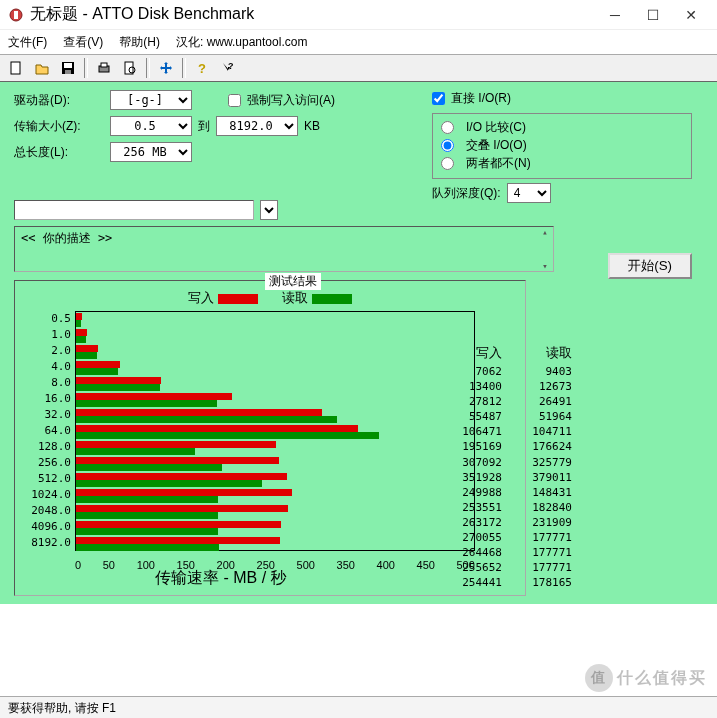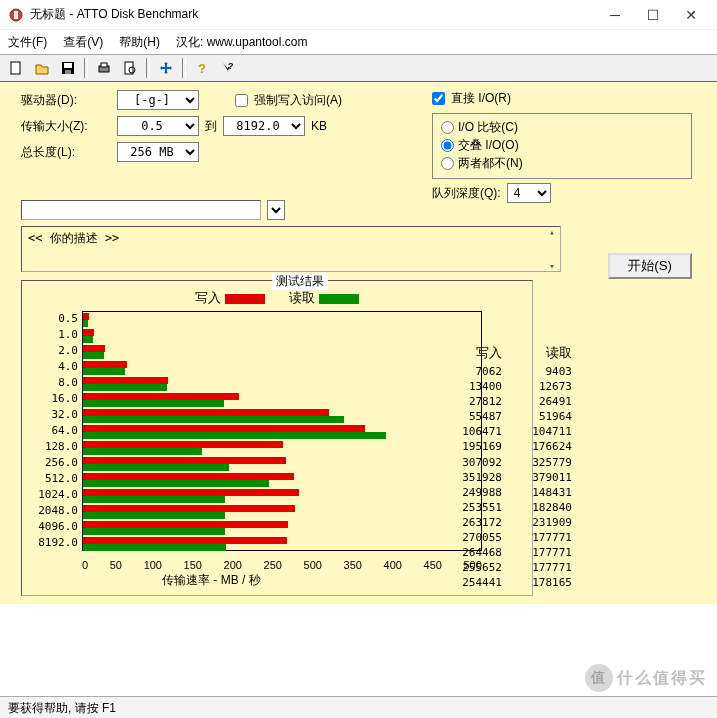--- a/index.html
+++ b/index.html
@@ -1,55 +1,55 @@
 <!DOCTYPE html>
 <html><head>
 <meta charset="utf-8">
 <style>
 * { box-sizing: border-box; margin: 0; padding: 0; }
 body { font-family: "Microsoft YaHei", Tahoma, sans-serif; font-size: 12px; background: #fff; width: 717px; height: 718px; overflow: hidden; position: relative; }
 .titlebar { height: 30px; display: flex; align-items: center; padding: 0 8px; border-bottom: 1px solid #eee; }
 .titlebar .icon { width: 16px; height: 16px; margin-right: 6px; }
-.titlebar .title { flex: 1; font-size: 12px; color: #000; }
+.titlebar .title { flex: 1; font-size: 16px; color: #000; }
 .winbtns { display: flex; gap: 18px; margin-right: 8px; }
 .winbtn { width: 20px; text-align: center; font-size: 14px; color: #333; cursor: default; }
 .menubar { height: 24px; display: flex; align-items: center; padding: 0 8px; gap: 16px; font-size: 12px; }
 .toolbar { height: 28px; background: #f0f0f0; border-top: 1px solid #aaa; border-bottom: 1px solid #666; display: flex; align-items: center; padding: 2px 4px; gap: 2px; }
 .tb-btn { width: 24px; height: 22px; border: 1px solid transparent; display: flex; align-items: center; justify-content: center; }
 .tb-sep { width: 4px; height: 20px; border-left: 1px solid #888; border-right: 1px solid #fff; margin: 0 2px; }
-.content { padding: 8px 21px; background: #fef9c3; }
+.content { padding: 8px 14px; background: #86efac; }
 .row { display: flex; align-items: center; margin-bottom: 6px; gap: 6px; }
 .lbl { width: 90px; }
 .select { border: 1px solid #7a7a7a; height: 20px; font-size: 12px; padding: 0 2px; background: #fff; }
 .select.small { width: 82px; text-align: center; font-family: monospace; }
 .cb { vertical-align: middle; }
 .right-panel { position: absolute; left: 432px; top: 90px; width: 260px; }
 .group { border: 1px solid #888; padding: 4px 8px 6px; margin-bottom: 4px; }
-.group .gr { display: flex; align-items: center; gap: 4px; height: 18px; }
+.group .gr { display: flex; align-items: center; gap: 12px; height: 18px; }
 .controlled { margin-top: 38px; }
 .controlled input[type=text] { border: 1px inset #aaa; height: 20px; width: 250px; }
 .start-btn { border: 2px outset #ddd; padding: 2px 18px; background: #efefef; }
 .desc-box { border: 1px inset #aaa; height: 46px; width: 540px; padding: 3px 6px; font-family: monospace; font-size: 12px; margin-top: 4px; position: relative; }
 .desc-box .scr { position: absolute; right: 0; top: 0; width: 16px; height: 100%; display: flex; flex-direction: column; justify-content: space-between; color: #555; font-size: 9px; text-align: center; }
 .results { border: 1px inset #aaa; margin-top: 8px; padding: 8px 10px 4px; width: 512px; position: relative; }
 .results-title { position: absolute; top: -8px; left: 250px; background: #fff; padding: 0 4px; font-size: 12px; }
 .legend { display: flex; gap: 24px; justify-content: center; margin-bottom: 4px; font-size: 13px; }
 .swatch { display: inline-block; width: 40px; height: 10px; vertical-align: middle; margin-left: 4px; }
 .sw-red { background: #e00000; }
 .sw-green { background: #009000; }
 .chart { position: relative; width: 540px; height: 280px; }
 .chart-inner { position: absolute; left: 50px; top: 0; width: 400px; height: 240px; border: 1px solid #000; }
 .ylabels { position: absolute; left: 0; top: 0; width: 48px; }
 .ylabel { position: absolute; right: 2px; font-size: 11px; font-family: monospace; text-align: right; width: 46px; }
 .bar-row { position: absolute; left: 0; width: 100%; height: 15px; }
 .bar { position: absolute; height: 7px; }
 .bar.red { background: #e00000; top: 0; }
 .bar.green { background: #009000; top: 7px; }
 .xaxis { position: absolute; bottom: 20px; left: 50px; width: 400px; display: flex; justify-content: space-between; font-size: 11px; }
-.xlabel-main { position: absolute; bottom: 2px; left: 130px; font-size: 12px; }
+.xlabel-main { position: absolute; bottom: 2px; left: 130px; font-size: 16px; }
 .data-cols { position: absolute; left: 432px; top: 344px; width: 140px; font-family: monospace; font-size: 11px; }
 .data-cols .hdr { display: flex; font-size: 13px; font-family: "Microsoft YaHei"; margin-bottom: 3px; }
 .data-cols .hdr span { flex: 1; text-align: right; }
 .data-cols .drow { display: flex; height: 15.1px; }
 .data-cols .drow span { flex: 1; text-align: right; }
 .status { position: absolute; bottom: 0; left: 0; right: 0; height: 22px; border-top: 1px solid #aaa; padding: 3px 8px; font-size: 12px; background: #f4f4f4; }
 .watermark { position: absolute; right: 10px; bottom: 26px; font-size: 16px; color: rgba(0,0,0,0.25); font-weight: bold; letter-spacing: 2px; display: flex; align-items: center; gap: 4px; }
 .watermark .circ { width: 28px; height: 28px; border-radius: 50%; background: rgba(0,0,0,0.15); display: flex; align-items: center; justify-content: center; font-size: 14px; }
 </style>
 </head>

